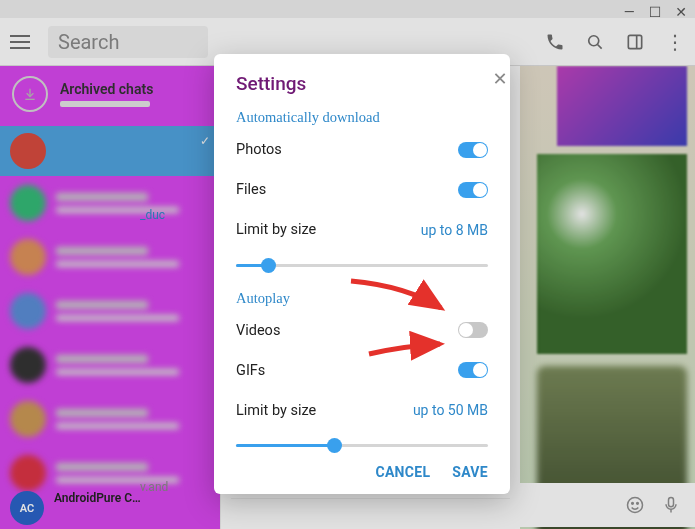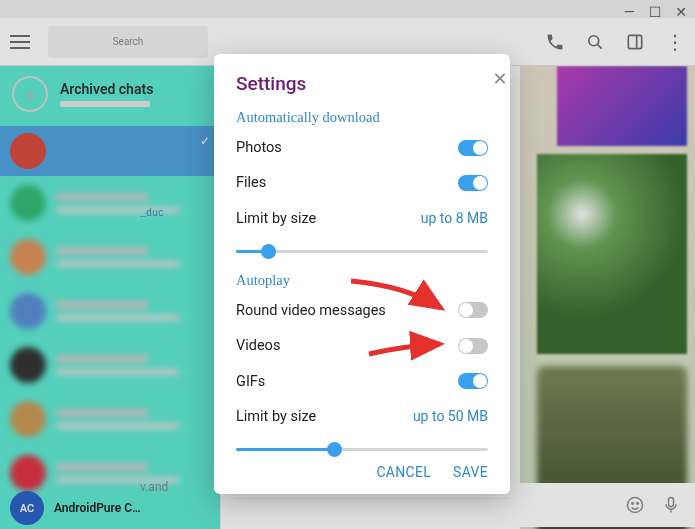--- a/index.html
+++ b/index.html
@@ -6,40 +6,40 @@
   body { width: 695px; height: 529px; background: #f0f0f0; position: relative; overflow: hidden; }
   
   
   .wincontrols { position: absolute; top: 4px; right: 8px; display: flex; gap: 14px; color: #555; font-size: 14px; z-index: 5; }
   .wincontrols span { cursor: default; }
   
   
   .header { height: 48px; background: #fff; display: flex; align-items: center; padding: 0 10px; border-bottom: 1px solid #e0e0e0; position: relative; z-index: 2; margin-top: 18px; }
   .hamburger { width: 20px; height: 14px; display: flex; flex-direction: column; justify-content: space-between; margin-right: 18px; cursor: pointer; }
   .hamburger div { height: 2px; background: #6e6e6e; }
-  .search { flex: 0 0 160px; height: 32px; background: #f2f2f2; border-radius: 4px; display: flex; align-items: center; padding: 0 10px; color: #8a8a8a; font-size: 10px; justify-content: center; }
+  .search { flex: 0 0 160px; height: 32px; background: #f2f2f2; border-radius: 4px; display: flex; align-items: center; padding: 0 10px; color: #8a8a8a; font-size: 20px; }
   .header-right { margin-left: auto; display: flex; align-items: center; gap: 20px; color: #6e6e6e; }
   .header-right svg { width: 20px; height: 20px; }
   .vdots { font-size: 20px; line-height: 1; }
   
   
-  .left { position: absolute; top: 66px; left: 0; width: 220px; bottom: 0; background: #5eead4; overflow: hidden; }
+  .left { position: absolute; top: 66px; left: 0; width: 220px; bottom: 0; background: #d946ef; overflow: hidden; }
   .archived { display: flex; align-items: center; padding: 10px 12px; gap: 12px; }
   .arch-icon { width: 36px; height: 36px; border-radius: 50%; border: 2px solid #d9d9d9; display: flex; align-items: center; justify-content: center; color: #bbb; }
   .arch-txt { font-weight: 600; font-size: 14px; color: #333; }
   .arch-sub { height: 6px; width: 90px; background: #e6e6e6; margin-top: 4px; border-radius: 2px; }
   .sel-chat { height: 50px; background: #4fa3e0; margin-top: 4px; position: relative; display:flex; align-items:center; padding:0 10px; gap:10px;}
   .sel-chat .av { width:36px; height:36px; border-radius:50%; background:#d94a3e; }
   .sel-chat .chk { position:absolute; right:10px; top:8px; color:#fff; font-size:12px;}
   .blur-chat { height: 54px; display:flex; align-items:center; padding:0 10px; gap:10px; filter: blur(3px); }
   .blur-chat .av { width:36px; height:36px; border-radius:50%; background:#4a7; }
   .blur-chat .lines { flex:1; }
   .blur-chat .l1 { height:8px; background:#ccc; width:60%; margin-bottom:6px; border-radius:2px;}
   .blur-chat .l2 { height:6px; background:#ddd; width:80%; border-radius:2px;}
-  .bottom-item { position:absolute; bottom:4px; left:10px; right:10px; display:flex; align-items:center; gap:10px; font-size:12px; font-weight:600; color:#222;}
+  .bottom-item { position:absolute; bottom:4px; left:10px; right:10px; display:flex; gap:10px; font-size:12px; font-weight:600; color:#222;}
   .bottom-item .av { width:34px; height:34px; border-radius:50%; background:#2a62c9; color:#fff; display:flex; align-items:center; justify-content:center; font-size:11px;}
   
   
   .middle { position:absolute; top:66px; left:220px; width: 300px; bottom:0; background:#fff; border-left:1px solid #eee; }
   .mid-back { position:absolute; top:6px; left:6px; color:#6e6e6e; font-size:20px; }
   .mid-list { padding: 44px 10px 10px 10px; font-size:14px; color:#333; }
   .mid-head { color:#2e88c9; font-weight:500; margin:10px 0 8px 0; }
   .mid-row { padding: 12px 0; border-bottom:1px solid #f0f0f0; position:relative;}
   
   
@@ -63,21 +63,21 @@
   .toggle { width:30px; height:16px; border-radius:10px; position:relative; cursor:pointer;}
   .toggle.on { background:#39a0ed;}
   .toggle.on::after { content:""; position:absolute; right:1px; top:1px; width:14px; height:14px; background:#fff; border-radius:50%;}
   .toggle.off { background:#c7c7c7;}
   .toggle.off::after { content:""; position:absolute; left:1px; top:1px; width:14px; height:14px; background:#fff; border-radius:50%;}
   .slider { position:relative; height:34px; }
   .slider .track { position:absolute; left:0; right:0; top:14px; height:3px; background:#d5d5d5; border-radius:2px;}
   .slider .fill { position:absolute; left:0; top:14px; height:3px; background:#39a0ed; border-radius:2px;}
   .slider .thumb { position:absolute; top:8px; width:15px; height:15px; background:#39a0ed; border-radius:50%;}
   .modal-actions { display:flex; justify-content:flex-end; gap:22px; margin-top:auto; }
-  .modal-actions span { color:#2e88c9; font-weight:400; font-size:14px; letter-spacing:0.3px; cursor:pointer;}
+  .modal-actions span { color:#2e88c9; font-weight:700; font-size:14px; letter-spacing:0.3px; cursor:pointer;}
   
   
   .arrow { position:absolute; z-index:12; pointer-events:none;}
   .arrow svg { overflow:visible;}
   
   
   .graydot { position:absolute; width:10px; height:10px; background:#808080; border-radius:50%; z-index:9;}
 </style>
 </head>
 <body>
@@ -187,21 +187,21 @@
     <div class="mid-head" style="color:#222;font-weight:600">D</div>
     <div class="mid-row">As</div>
     <div class="mid-row">D</div>
     <div class="mid-row">M</div>
     <div class="mid-row">E</div>
     <div class="mid-head">A</div>
     <div class="mid-row">In</div>
     <div class="mid-row">In channels</div>
   </div>
 </div>
-<span style="position:absolute;top:208px;left:140px;color:#2e88c9;font-size:10px;z-index:3;font-family:Liberation Mono, monospace;">_duc</span>
+<span style="position:absolute;top:208px;left:140px;color:#2e88c9;font-size:12px;z-index:3;">_duc</span>
 <span style="position:absolute;top:480px;left:140px;color:#888;font-size:12px;z-index:3;">v.and</span>
 
 <div class="right">
   <div class="photo1"></div>
   <div class="photo2"></div>
   <div class="photo3"></div>
   <div class="right-input">
     <svg viewBox="0 0 24 24" fill="none" stroke="#909090" stroke-width="1.8">
         <circle cx="12" cy="12" r="9"></circle>
         <circle cx="9" cy="10" r="1" fill="#909090"></circle>
@@ -240,24 +240,20 @@
   </div>
   <div class="slider">
     <div class="track"></div>
       <div class="fill" style="width:12%;"></div>
       <div class="thumb" style="left:10%;"></div>
   </div>
 
   <div class="section-title">Autoplay</div>
 
   <div class="row">
-    <span>Round video messages</span>
-    <div class="toggle off"></div>
-  </div>
-  <div class="row">
     <span>Videos</span>
     <div class="toggle off"></div>
   </div>
   <div class="row">
     <span>GIFs</span>
     <div class="toggle on"></div>
   </div>
   <div class="row">
     <span>Limit by size</span>
     <span class="limitval">up to 50 MB</span>

